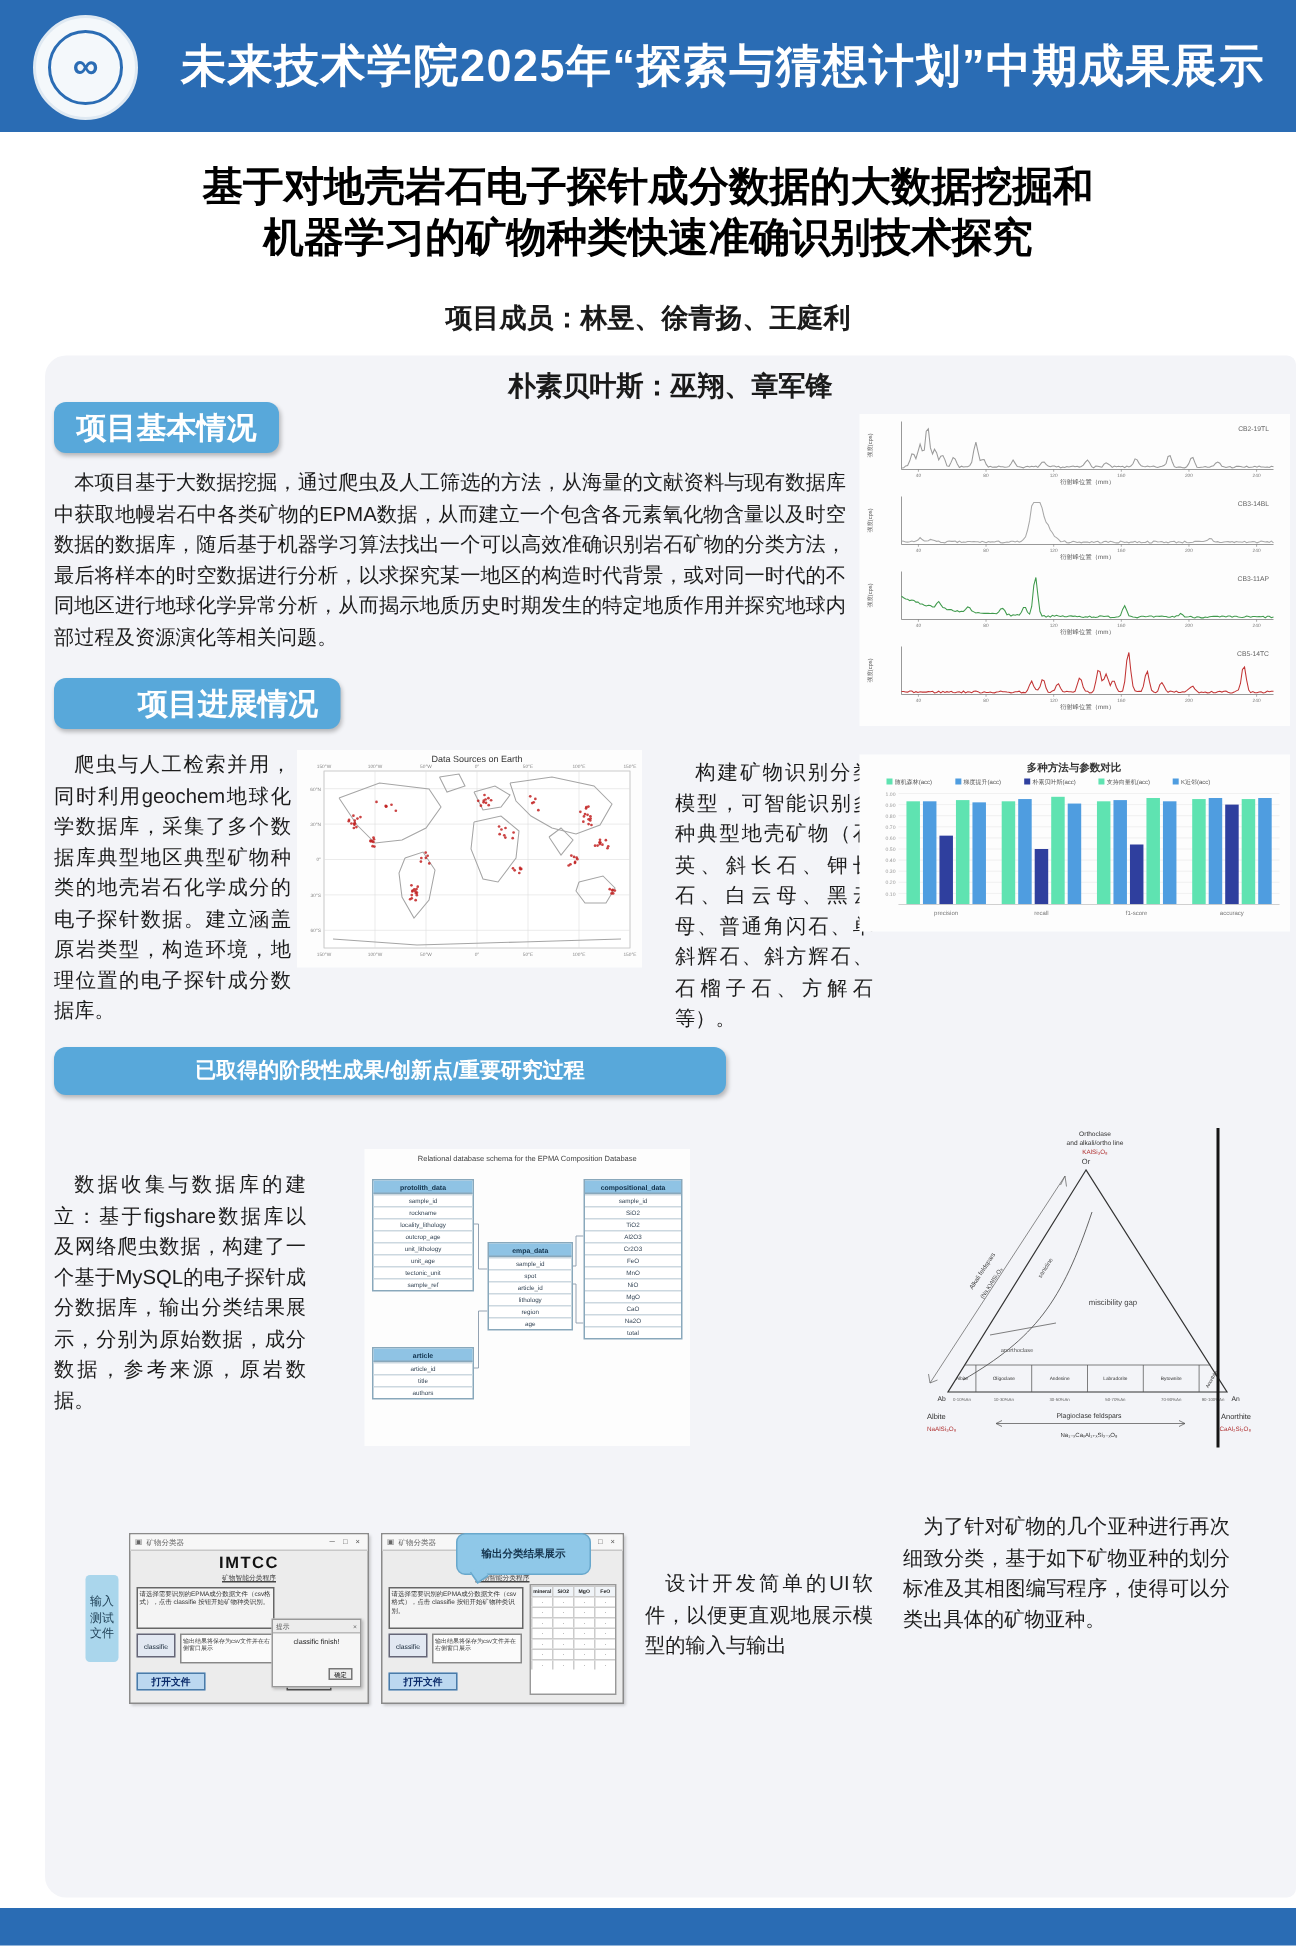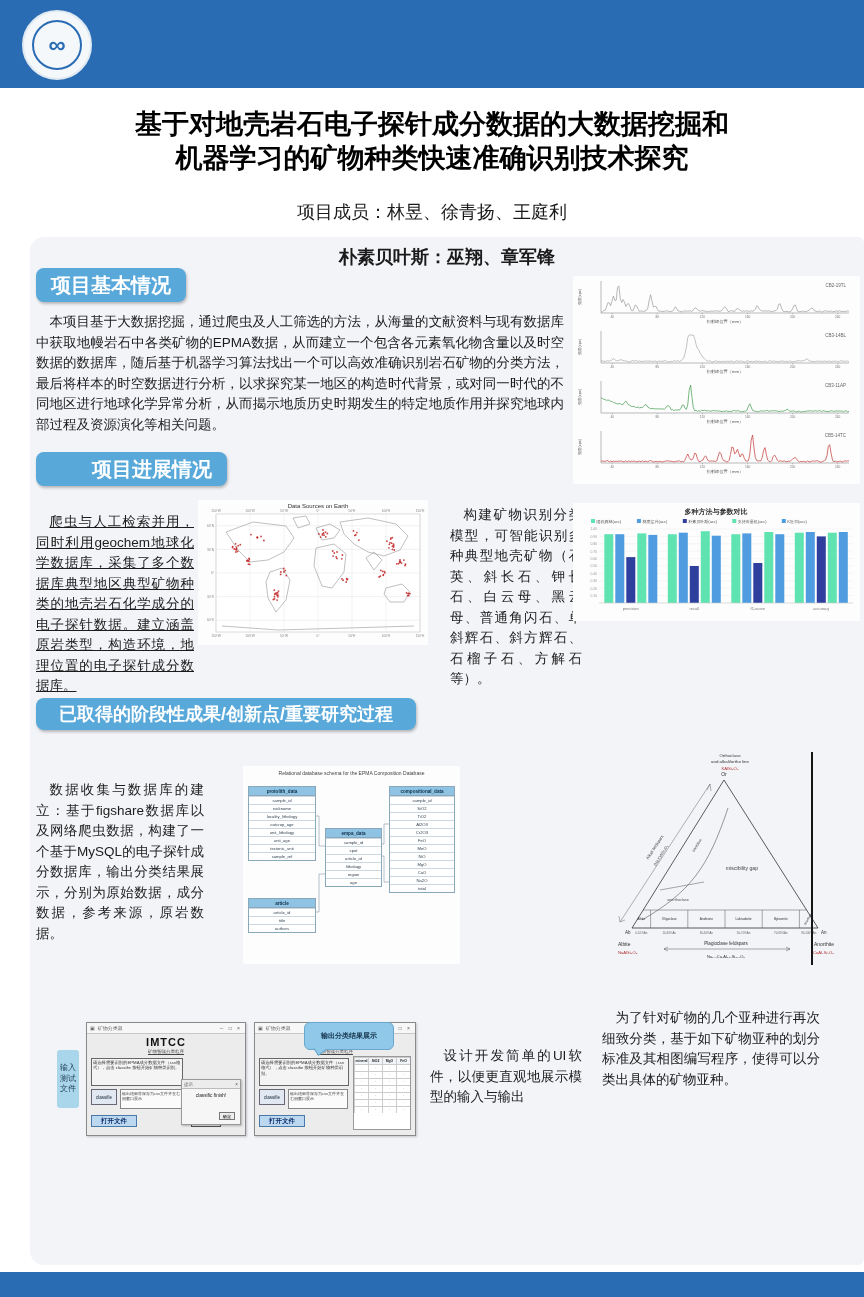--- a/index.html
+++ b/index.html
@@ -9,21 +9,21 @@
   
   .header{left:0;top:0;width:864px;height:88px;background:#2a6cb4;}
   .logo{left:22px;top:10px;width:66px;height:66px;border-radius:50%;background:#f4f8fb;
         border:2px solid #dfe9f2;display:flex;align-items:center;justify-content:center;}
   .logo-inner{width:46px;height:46px;border-radius:50%;border:2px solid #2a6cb4;color:#2a6cb4;
         display:flex;align-items:center;justify-content:center;font-size:24px;font-weight:bold;}
   .header-title{left:104px;top:0;width:756px;height:88px;display:flex;align-items:center;justify-content:center;
         color:#ffffff;font-size:30px;font-weight:bold;letter-spacing:1px;white-space:nowrap;}
   
   .main-title{left:0;width:864px;text-align:center;font-size:27px;font-weight:bold;color:#000;}
-  .members{left:0;top:200px;width:864px;text-align:center;font-size:18px;font-weight:normal;}
+  .members{left:0;top:200px;width:864px;text-align:center;font-size:18px;font-weight:bold;}
   .advisors{left:30px;top:245px;width:834px;text-align:center;font-size:18px;font-weight:bold;}
   
   .panel{left:30px;top:237px;width:834px;height:1028px;background:#f3f4f8;border-radius:14px 6px 6px 14px;}
   .sec-label{background:#58a8da;color:#fff;font-weight:bold;border-radius:8px;
         box-shadow:1px 2px 3px rgba(0,0,0,0.25);display:flex;align-items:center;justify-content:center;}
   .body-text{font-size:13.5px;line-height:1.52;color:#1c1c1c;text-align:justify;}
   .indent{text-indent:1em;}
   .chart-box{background:#fdfdfd;}
   
   .input-tag{left:57px;top:1050px;width:22px;height:58px;background:#aad6ec;border-radius:3px;
@@ -74,20 +74,21 @@
   .vline{left:811px;top:752px;width:2px;height:213px;background:#151515;}
   .footer{left:0;top:1272px;width:864px;height:25px;background:#2a6cb4;}
 </style>
 </head>
 <body>
 
 <div class="abs header">
   <div class="abs logo">
     <div class="logo-inner">∞</div>
   </div>
+  <div class="abs header-title">未来技术学院2025年“探索与猜想计划”中期成果展示</div>
 </div>
 
 <div class="abs main-title" style="top:106px;">基于对地壳岩石电子探针成分数据的大数据挖掘和</div>
 <div class="abs main-title" style="top:140px;">机器学习的矿物种类快速准确识别技术探究</div>
 <div class="abs members">项目成员：林昱、徐青扬、王庭利</div>
 
 <div class="abs panel"></div>
 <div class="abs advisors">朴素贝叶斯：巫翔、章军锋</div>
 
 <div class="abs sec-label" style="left:36px;top:268px;width:150px;height:34px;font-size:20px;">项目基本情况</div>
@@ -161,21 +162,21 @@
       <text x="219.63636363636363" y="192" font-size="3.2" fill="#777" text-anchor="middle">200</text>
       <line x1="264.72727272727275" y1="187" x2="264.72727272727275" y2="188.5" stroke="#777" stroke-width="0.4"></line>
       <text x="264.72727272727275" y="192" font-size="3.2" fill="#777" text-anchor="middle">240</text>
       <polyline points="28.0,185.0 29.4,185.0 30.8,185.3 32.1,185.4 33.5,184.7 34.9,184.7 36.3,185.8 37.6,185.1 39.0,185.7 40.4,185.2 41.8,185.4 43.2,185.3 44.5,185.4 45.9,185.1 47.3,185.2 48.7,184.9 50.0,185.9 51.4,185.7 52.8,184.8 54.2,185.9 55.6,184.9 56.9,185.6 58.3,185.1 59.7,185.5 61.1,184.9 62.4,185.7 63.8,185.8 65.2,185.4 66.6,185.2 68.0,185.9 69.3,184.7 70.7,185.9 72.1,185.2 73.5,185.3 74.8,185.8 76.2,184.9 77.6,184.7 79.0,185.1 80.4,186.0 81.7,185.8 83.1,185.2 84.5,185.7 85.9,185.6 87.2,185.4 88.6,185.8 90.0,185.9 91.4,185.4 92.8,185.1 94.1,184.7 95.5,185.1 96.9,185.1 98.3,185.4 99.6,185.5 101.0,185.9 102.4,185.6 103.8,185.2 105.2,185.2 106.5,184.8 107.9,185.9 109.3,185.6 110.7,185.8 112.0,184.1 113.4,180.6 114.8,178.0 116.2,181.5 117.6,183.7 118.9,183.9 120.3,181.9 121.7,177.2 123.1,177.9 124.4,182.7 125.8,185.5 127.2,185.6 128.6,184.6 130.0,184.0 131.3,180.9 132.7,179.9 134.1,182.8 135.5,185.0 136.8,185.3 138.2,184.9 139.6,185.1 141.0,185.1 142.4,185.5 143.7,184.9 145.1,180.6 146.5,176.1 147.9,177.4 149.2,182.2 150.6,184.6 152.0,184.8 153.4,185.9 154.8,185.8 156.1,184.4 157.5,178.4 158.9,171.0 160.3,171.7 161.6,177.8 163.0,176.7 164.4,173.3 165.8,177.1 167.2,181.0 168.5,178.2 169.9,178.2 171.3,182.3 172.7,184.9 174.0,185.2 175.4,184.7 176.8,178.4 178.2,164.2 179.6,159.0 180.9,171.3 182.3,181.4 183.7,184.5 185.1,185.0 186.4,184.8 187.8,184.9 189.2,181.6 190.6,174.5 192.0,171.6 193.3,178.3 194.7,184.1 196.1,185.3 197.5,185.8 198.8,184.8 200.2,180.5 201.6,179.1 203.0,181.3 204.4,184.2 205.7,185.5 207.1,184.7 208.5,185.0 209.9,185.5 211.2,184.7 212.6,185.6 214.0,185.7 215.4,185.2 216.8,185.3 218.1,184.4 219.5,183.2 220.9,182.2 222.3,181.4 223.6,183.4 225.0,184.7 226.4,186.0 227.8,185.4 229.2,185.7 230.5,185.3 231.9,185.9 233.3,185.8 234.7,184.9 236.0,185.8 237.4,185.8 238.8,185.2 240.2,184.8 241.6,185.4 242.9,184.8 244.3,184.7 245.7,185.5 247.1,186.0 248.4,186.0 249.8,185.4 251.2,184.6 252.6,183.9 254.0,179.5 255.3,170.3 256.7,168.7 258.1,177.4 259.5,184.0 260.8,185.8 262.2,185.1 263.6,185.8 265.0,185.8 266.4,185.3 267.7,185.2 269.1,186.0 270.5,185.7 271.9,184.7 273.2,185.2 274.6,184.9 276.0,184.8 " fill="none" stroke="#c23434" stroke-width="0.7"></polyline>
       <text x="273" y="161" font-size="4.5" fill="#666" text-anchor="end">CB5-14TC</text>
       <text x="152" y="196.5" font-size="4.2" fill="#555" text-anchor="middle">衍射峰位置（mm）</text>
       <text x="8" y="171" font-size="3.8" fill="#555" text-anchor="middle" transform="rotate(-90 8 171)">强度(cps)</text>
     </svg></div>
 
 <div class="abs sec-label" style="left:36px;top:452px;width:150px;height:34px;font-size:20px;padding-left:41px;">项目进展情况</div>
-<div class="abs body-text indent" style="left:36px;top:512px;width:158px;text-decoration:underline;">爬虫与人工检索并用，同时利用geochem地球化学数据库，采集了多个数据库典型地区典型矿物种类的地壳岩石化学成分的电子探针数据。建立涵盖原岩类型，构造环境，地理位置的电子探针成分数据库。</div>
+<div class="abs body-text indent" style="left:36px;top:500px;width:158px;">爬虫与人工检索并用，同时利用geochem地球化学数据库，采集了多个数据库典型地区典型矿物种类的地壳岩石化学成分的电子探针数据。建立涵盖原岩类型，构造环境，地理位置的电子探针成分数据库。</div>
 <div class="abs chart-box" style="left:198px;top:500px;width:230px;height:145px;"><svg width="230" height="145" viewBox="0 0 230 145">
       <text x="120" y="8" font-size="6" fill="#333" text-anchor="middle">Data Sources on Earth</text>
       <rect x="18" y="14" width="204" height="118" fill="#fff" stroke="#bbb" stroke-width="0.5"></rect>
       <line x1="18" y1="14" x2="18" y2="132" stroke="#ddd" stroke-width="0.4"></line>
       <text x="18" y="12" font-size="3.2" fill="#888" text-anchor="middle">150°W</text>
       <text x="18" y="137" font-size="3.2" fill="#888" text-anchor="middle">150°W</text>
       <line x1="52" y1="14" x2="52" y2="132" stroke="#ddd" stroke-width="0.4"></line>
       <text x="52" y="12" font-size="3.2" fill="#888" text-anchor="middle">100°W</text>
       <text x="52" y="137" font-size="3.2" fill="#888" text-anchor="middle">100°W</text>
       <line x1="86" y1="14" x2="86" y2="132" stroke="#ddd" stroke-width="0.4"></line>
@@ -380,21 +381,21 @@
       <text x="184.75" y="107" font-size="4" fill="#777" text-anchor="middle">f1-score</text>
       <rect x="221.8" y="29.7" width="9" height="70.3" fill="#5fe3b1"></rect>
       <rect x="232.8" y="29.0" width="9" height="71.0" fill="#4f9de0"></rect>
       <rect x="243.8" y="33.4" width="9" height="66.6" fill="#2f3f9e"></rect>
       <rect x="254.8" y="29.7" width="9" height="70.3" fill="#5fe3b1"></rect>
       <rect x="265.8" y="29.0" width="9" height="71.0" fill="#4f9de0"></rect>
       <text x="248.25" y="107" font-size="4" fill="#777" text-anchor="middle">accuracy</text>
       <line x1="26" y1="100" x2="280" y2="100" stroke="#ccc" stroke-width="0.6"></line>
     </svg></div>
 
-<div class="abs sec-label" style="left:36px;top:698px;width:380px;height:32px;font-size:18px;">已取得的阶段性成果/创新点/重要研究过程</div>
+<div class="abs sec-label" style="left:36px;top:698px;width:448px;height:32px;font-size:14px;">已取得的阶段性成果/创新点/重要研究过程</div>
 <div class="abs body-text indent" style="left:36px;top:780px;width:168px;">数据收集与数据库的建立：基于figshare数据库以及网络爬虫数据，构建了一个基于MySQL的电子探针成分数据库，输出分类结果展示，分别为原始数据，成分数据，参考来源，原岩数据。</div>
 <div class="abs chart-box" style="left: 243px; top: 766px; width: 217px; height: 198px; position: absolute;">
     <svg style="position:absolute;left:0;top:0" width="217" height="198" viewBox="0 0 217 198">
       <polyline points="71,50 76,50 76,80 82,80" fill="none" stroke="#8899aa" stroke-width="0.6"></polyline>
       <polyline points="71,146 76,146 76,108 82,108" fill="none" stroke="#8899aa" stroke-width="0.6"></polyline>
       <polyline points="137,78 141,78 141,58 146,58" fill="none" stroke="#8899aa" stroke-width="0.6"></polyline>
       <polyline points="137,90 141,90 141,116 146,116" fill="none" stroke="#8899aa" stroke-width="0.6"></polyline>
     </svg>
     <div class="sch-title">Relational database schema for the EPMA Composition Database</div>
     <div class="sch-table" style="left:5px;top:20px;width:66px">

